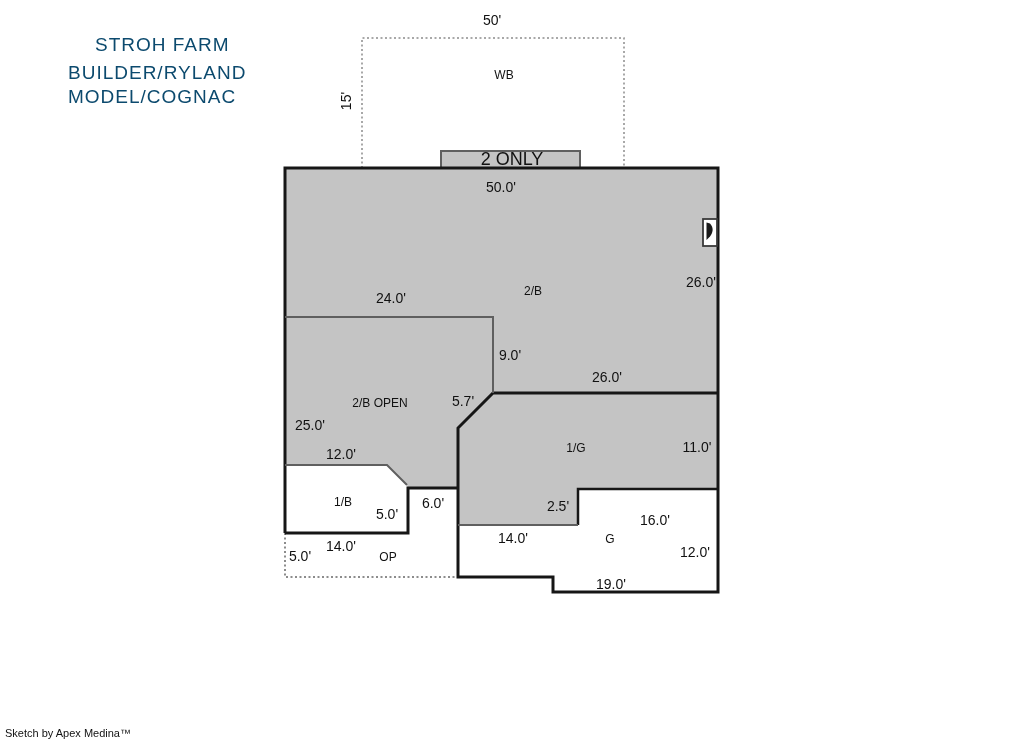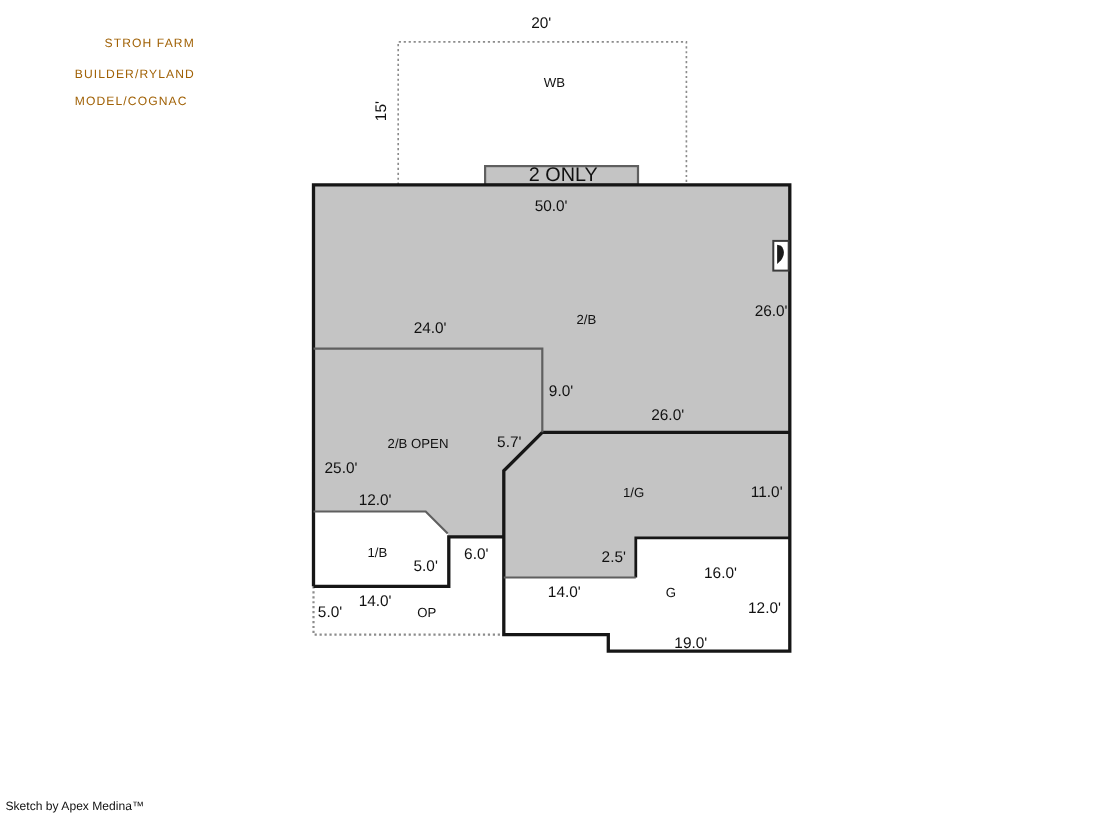--- a/index.html
+++ b/index.html
@@ -3,21 +3,21 @@
 <meta charset="utf-8">
 <style>
   html,body{margin:0;padding:0;background:#ffffff;}
   body{font-family:"Liberation Sans", sans-serif; color:#000;}
   .canvas{position:relative;width:1013px;height:743px;background:#ffffff;overflow:hidden;}
   svg{position:absolute;left:0;top:0;}
   .lbl{position:absolute;transform:translate(-50%,-50%);font-size:14px;white-space:nowrap;color:#111;}
   .room{font-size:12px;}
   .rot{transform:translate(-50%,-50%) rotate(-90deg);}
   .strip-lbl{font-size:18px;}
-  .title-line{position:absolute;font-size:11px;letter-spacing:1px;white-space:nowrap;color:#a16207;}
+  .title-line{position:absolute;font-size:19px;letter-spacing:1px;white-space:nowrap;color:#0c4a6e;}
   .credit{position:absolute;left:5px;top:727px;font-size:11px;color:#111;white-space:nowrap;}
 </style>
 </head>
 <body>
 
 <div class="canvas">
 
   <svg width="1013" height="743" viewBox="0 0 1013 743">
 
     <polygon points="285,168 718,168 718,489 578,489 578,525 458,525 458,488 408,488 407,485 387,465 285,465" fill="#c4c4c4" stroke="none"></polygon>
@@ -39,21 +39,21 @@
     <g>
       <rect x="703" y="219" width="14" height="27" fill="#ffffff" stroke="#3a3a3a" stroke-width="1.8"></rect>
       <path d="M706.5,222.5 L706.5,240 L710,236.5 C713.5,232 713.5,227 710,223.5 Z" fill="#1a1a1a"></path>
     </g>
   </svg>
 
   <div class="title-line" style="left:95px;top:34px">STROH FARM</div>
   <div class="title-line" style="left:68px;top:62px">BUILDER/RYLAND</div>
   <div class="title-line" style="left:68px;top:86px">MODEL/COGNAC</div>
 
-  <div class="lbl" style="left:492px;top:20px">20'</div>
+  <div class="lbl" style="left:492px;top:20px">50'</div>
   <div class="lbl rot" style="left:346px;top:101px">15'</div>
   <div class="lbl room" style="left:504px;top:75px">WB</div>
   <div class="lbl strip-lbl" style="left:512px;top:159px">2 ONLY</div>
 
   <div class="lbl" style="left:501px;top:187px">50.0'</div>
   <div class="lbl" style="left:701px;top:282px">26.0'</div>
   <div class="lbl room" style="left:533px;top:291px">2/B</div>
   <div class="lbl" style="left:391px;top:298px">24.0'</div>
   <div class="lbl" style="left:510px;top:355px">9.0'</div>
   <div class="lbl" style="left:607px;top:377px">26.0'</div>
@@ -68,21 +68,21 @@
   <div class="lbl" style="left:558px;top:506px">2.5'</div>
 
   <div class="lbl room" style="left:343px;top:502px">1/B</div>
   <div class="lbl" style="left:387px;top:514px">5.0'</div>
   <div class="lbl" style="left:433px;top:503px">6.0'</div>
 
   <div class="lbl" style="left:655px;top:520px">16.0'</div>
   <div class="lbl" style="left:513px;top:538px">14.0'</div>
   <div class="lbl room" style="left:610px;top:539px">G</div>
   <div class="lbl" style="left:695px;top:552px">12.0'</div>
-  <div class="lbl" style="left:628px;top:584px">19.0'</div>
+  <div class="lbl" style="left:611px;top:584px">19.0'</div>
 
   <div class="lbl" style="left:300px;top:556px">5.0'</div>
   <div class="lbl" style="left:341px;top:546px">14.0'</div>
   <div class="lbl room" style="left:388px;top:557px">OP</div>
 
   <div class="credit">Sketch by Apex Medina™</div>
 
 </div>
 
 </body></html>

